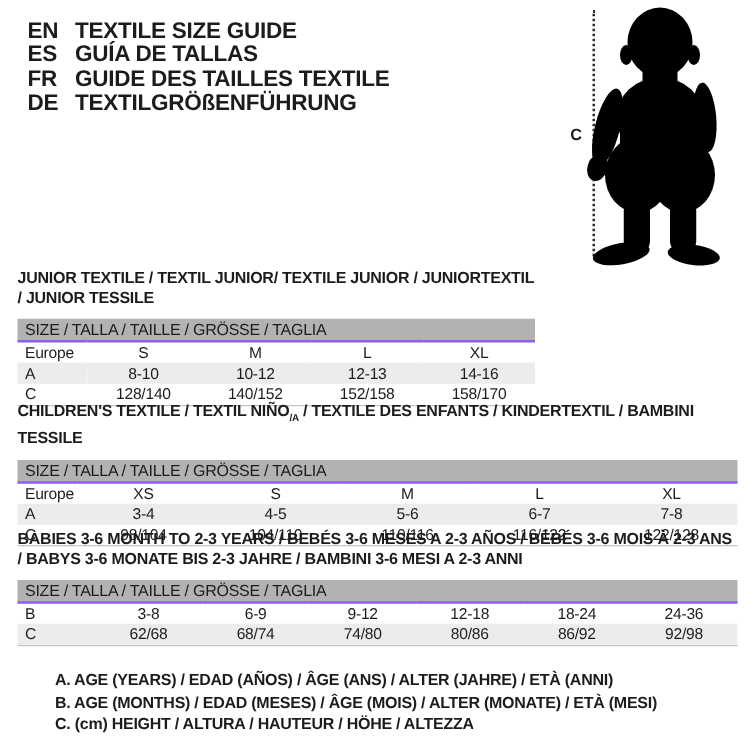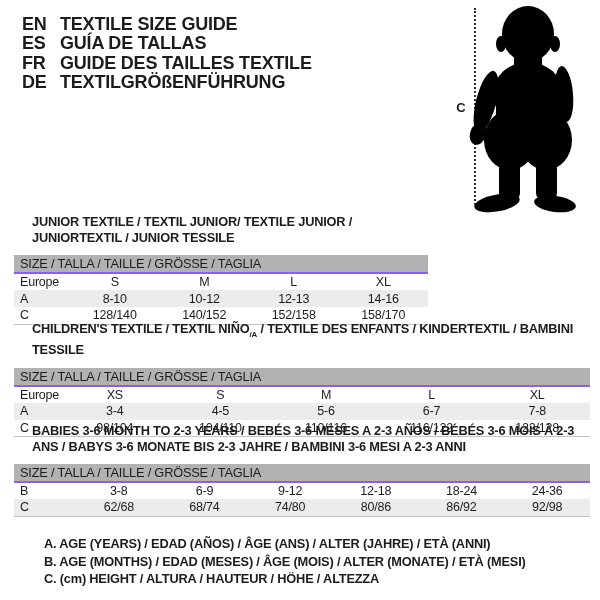--- a/index.html
+++ b/index.html
@@ -14,21 +14,21 @@
   
   .dotted-line { position:absolute; left:474px; top:8px; height:197px; width:0; border-left:2px dotted #2b2b2b; }
   .c-label { position:absolute; left:452px; top:100px; width:18px; text-align:center; font-weight:bold; font-size:13px; }
   .silhouette { position:absolute; left:452px; top:4px; }
 
   
   .tbl-section { position:absolute; left:14px; }
   .sec-0 { top:214px; width:414px; }
   .sec-1 { top:321px; width:576px; }
   .sec-2 { top:423px; width:576px; }
-  .tbl-title { font-weight:bold; font-size:12.8px; line-height:15.5px; letter-spacing:-0.2px; margin-left:18px; margin-bottom:10px; }
+  .tbl-title { font-weight:bold; font-size:12.8px; line-height:15.5px; letter-spacing:-0.2px; margin-left:0; margin-bottom:10px; }
   .tbl-title sub { font-size:0.62em; }
   table.sizeguide { width:100%; border-collapse:collapse; table-layout:fixed; border-bottom:1px solid #c4c4c4; }
   table.sizeguide th.size-header {
     background:#b2b2b2; text-align:left; font-weight:normal; font-size:12.8px;
     padding:1px 0 1px 6px; height:16px; border-bottom:2px solid #8b5cf6; letter-spacing:-0.2px;
   }
   table.sizeguide td { font-size:12.5px; height:17px; text-align:center; letter-spacing:-0.2px; }
   table.sizeguide td.row-label { text-align:left; padding-left:6px; }
   table.sizeguide tr.shaded { background:#ececec; }
   .sec-0 col.label-col { width:56px; }

